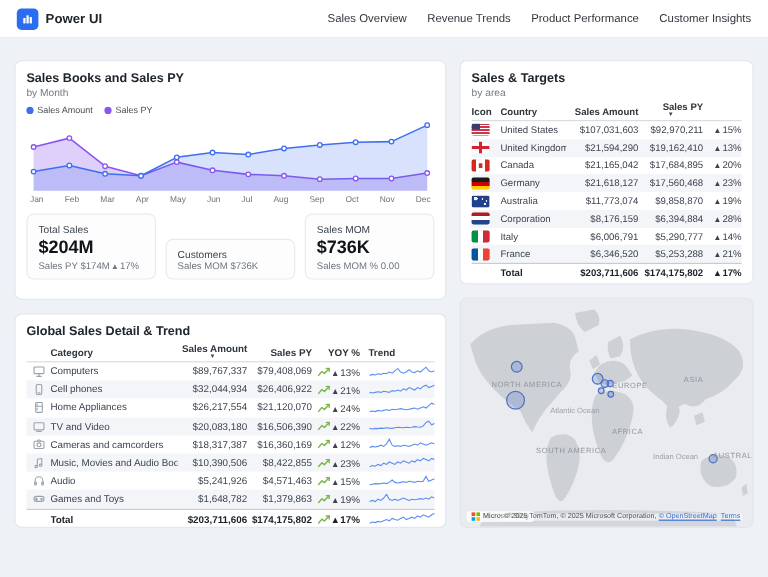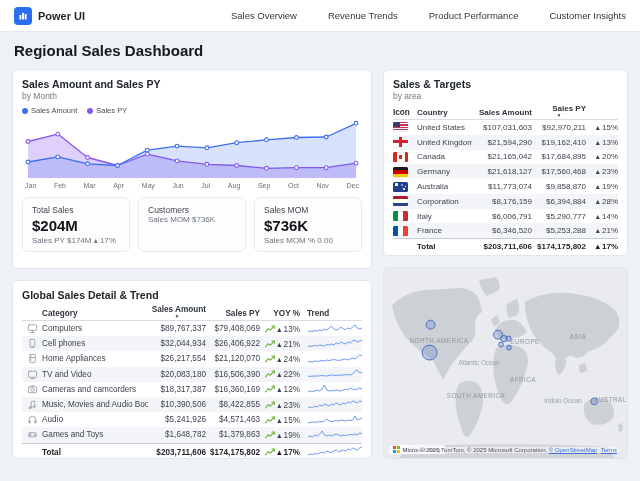--- a/index.html
+++ b/index.html
@@ -9,21 +9,21 @@
     font-family:"Liberation Sans", sans-serif;
     color:#333;
     overflow:hidden;
     font-size:9px;
   }
   
   .topbar{height:32px;background:#fff;border-bottom:1px solid #e5e9ef;display:flex;align-items:center;padding:0 14px;}
   .brand{display:flex;align-items:center;gap:6px;font-size:11px;font-weight:bold;color:#1f2429;cursor:pointer;}
   .logo{width:18px;height:18px;background:#2a6df0;border-radius:4px;display:flex;align-items:center;justify-content:center;}
   .logo svg{width:12px;height:12px;}
-  .tabs{margin-left:auto;display:flex;align-items:center;gap:31px;font-size:9.5px;color:#32373d;}
+  .tabs{margin-left:auto;display:flex;align-items:center;gap:17px;font-size:9.5px;color:#32373d;}
   .tab{cursor:pointer;white-space:nowrap;}
   .tab.active{background:#2268e8;color:#fff;padding:5px 12px;border-radius:4px;font-weight:bold;}
   
   .page-header{padding:10px 14px 8px;}
   .page-header h1{font-size:15px;color:#15181c;margin-bottom:2px;}
   .sub{font-size:8.5px;color:#717a84;}
   
   .content{display:flex;gap:11px;padding:0 12px;}
   .col-left{width:360px;display:flex;flex-direction:column;gap:11px;}
   .col-right{flex:1;display:flex;flex-direction:column;gap:11px;min-width:0;}
@@ -32,21 +32,21 @@
   .chart-panel{height:200px;}
   .cat-panel{height:179px;}
   .targets-panel{height:187px;}
   
   .legend{display:flex;gap:10px;margin:5px 0 2px;font-size:7.5px;color:#4a5057;}
   .lg-item{display:flex;align-items:center;gap:3px;}
   .lg-item i{width:6px;height:6px;border-radius:50%;display:inline-block;}
   #main-chart{display:block;width:340px;height:64px;margin-top:2px;}
   .months{display:flex;justify-content:space-between;padding:1px 3px 0;font-size:7px;color:#6b7179;}
   
-  .kpis{display:flex;gap:8px;margin-top:8px;}
+  .kpis{display:flex;gap:8px;margin-top:8px;align-items:flex-end;}
   .kpi{flex:1;border:1px solid #e7eaef;border-radius:6px;background:#fdfdfe;padding:7px 9px 6px;}
   .kpi .k-label{font-size:8.5px;color:#3f4650;}
   .kpi .k-value{font-size:15px;font-weight:bold;color:#101418;margin:2px 0 2px;}
   .kpi .k-detail{font-size:8px;color:#6e7680;}
   
   .t-head{display:flex;align-items:flex-end;font-size:8.2px;font-weight:bold;color:#2e353d;padding:3px 0 2px;border-bottom:1px solid #d9dde3;}
   .trow{display:flex;align-items:center;font-size:8.2px;color:#3c4350;padding:1.6px 0;cursor:pointer;}
   .trow.alt{background:#f3f5f8;}
   .trow.total{border-top:1px solid #c7ccd2;font-weight:bold;color:#1c2127;padding:2.5px 0;cursor:default;}
   .sort{display:block;font-size:5px;line-height:4px;color:#444;text-align:center;width:100%;}
@@ -113,29 +113,28 @@
     </div>
     <nav class="tabs">
       <span class="tab">Sales Overview</span>
       <span class="tab">Revenue Trends</span>
       <span class="tab">Product Performance</span>
       <span class="tab">Customer Insights</span>
     </nav>
   </header>
 
   <div class="page-header">
-    <h1>Regional Sales Dashboard</h1>
   </div>
 
   <div class="content">
 
     <div class="col-left">
 
       <section class="panel chart-panel">
-        <h2>Sales Amount and Sales PY</h2>
+        <h2>Sales Books and Sales PY</h2>
         <div class="sub">by Month</div>
         <div class="legend" id="legend">
             <span class="lg-item">
               <i style="background:#3e6ff0"></i>
               <span>Sales Amount</span>
             </span>
             <span class="lg-item">
               <i style="background:#8a57ee"></i>
               <span>Sales PY</span>
             </span>

